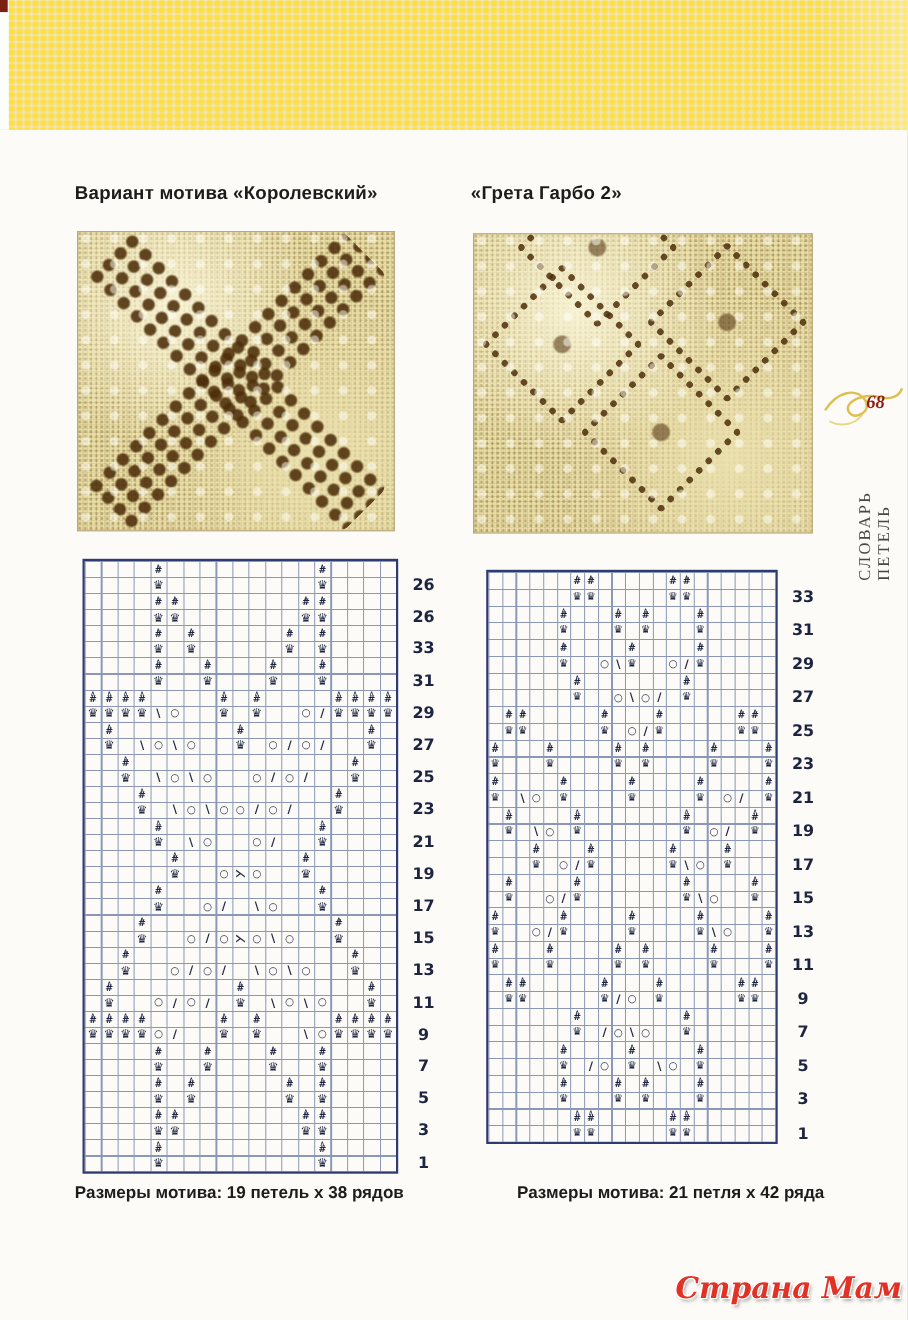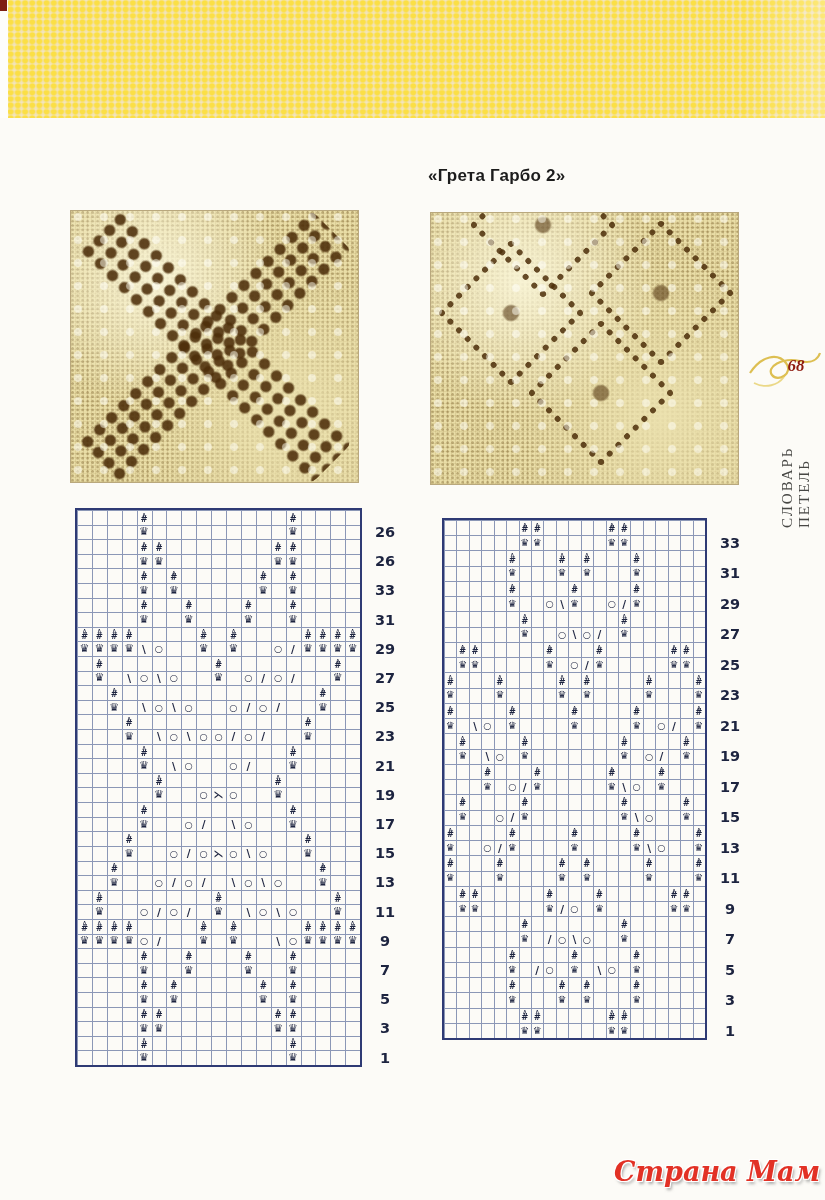--- a/index.html
+++ b/index.html
@@ -99,20 +99,21 @@
 </style>
 </head>
 <body>
 
 <div class="page">
 
   <div class="gingham"></div>
   <div class="left-strip"></div>
   <div class="corner-mark"></div>
 
+  <div class="heading left">Вариант мотива «Королевский»</div>
   <div class="heading right">«Грета Гарбо 2»</div>
 
   <div class="photo left">
     <div class="arm a1"></div>
     <div class="arm a2"></div>
     <div class="bobbles"></div>
   </div>
   <div class="photo right">
     <div class="dia" style="left:28px;top:48px;"></div>
     <div class="dia" style="left:118px;top:128px;"></div>
@@ -961,20 +962,22 @@
       <div class="rownum" style="left: 273.03px; top: 289.56px; height: 15.24px;">15</div>
       <div class="rownum" style="left: 273.03px; top: 320.04px; height: 15.24px;">13</div>
       <div class="rownum" style="left: 273.03px; top: 350.52px; height: 15.24px;">11</div>
       <div class="rownum" style="left: 273.03px; top: 381px; height: 15.24px;">9</div>
       <div class="rownum" style="left: 273.03px; top: 411.48px; height: 15.24px;">7</div>
       <div class="rownum" style="left: 273.03px; top: 441.96px; height: 15.24px;">5</div>
       <div class="rownum" style="left: 273.03px; top: 472.44px; height: 15.24px;">3</div>
       <div class="rownum" style="left: 273.03px; top: 502.92px; height: 15.24px;">1</div>
     </div>
 
+  <div class="caption left">Размеры мотива: 19 петель х 38 рядов</div>
+  <div class="caption right">Размеры мотива: 21 петля х 42 ряда</div>
 
   <svg class="flourish" width="74" height="44" viewBox="0 0 74 44">
     <path d="M2,24 C14,6 30,4 38,14 C46,24 30,34 24,26 C18,18 34,8 52,12 C64,15 70,10 72,4" fill="none" stroke="#d9b83f" stroke-width="2.2" opacity=".9"></path>
     <path d="M6,34 C18,40 30,36 36,28" fill="none" stroke="#e6cf6a" stroke-width="1.8" opacity=".8"></path>
   </svg>
   <div class="page-num">68</div>
   <div class="vertical-label">СЛОВАРЬ ПЕТЕЛЬ</div>
 
   <div class="watermark">Страна Мам . ру</div>
 

